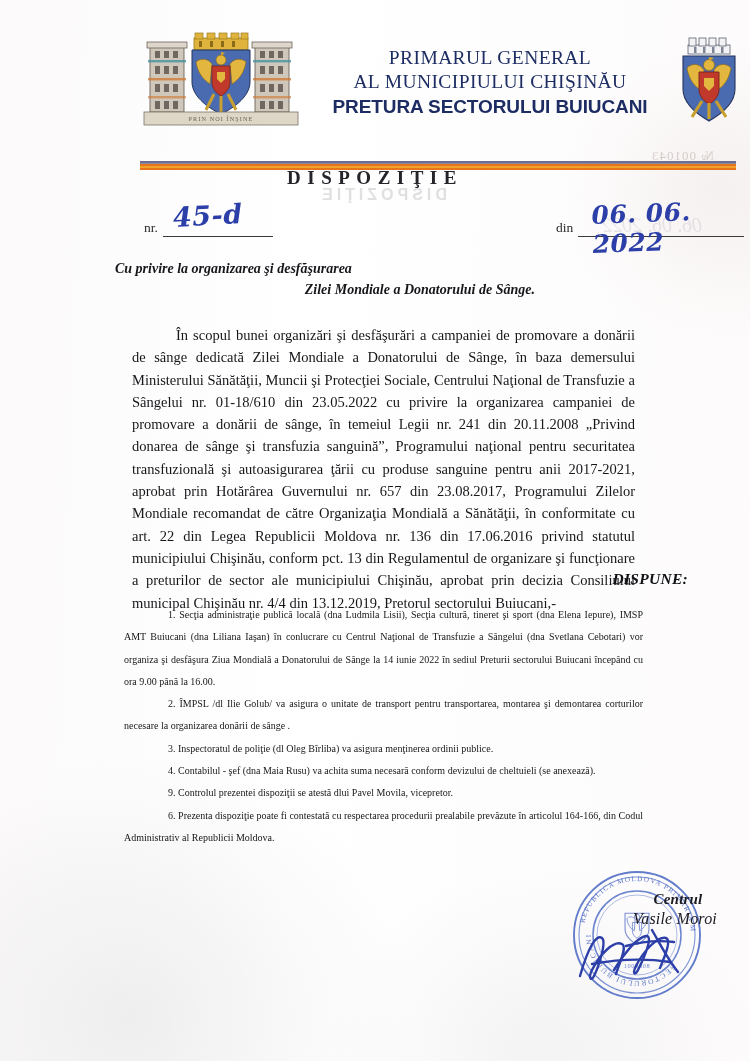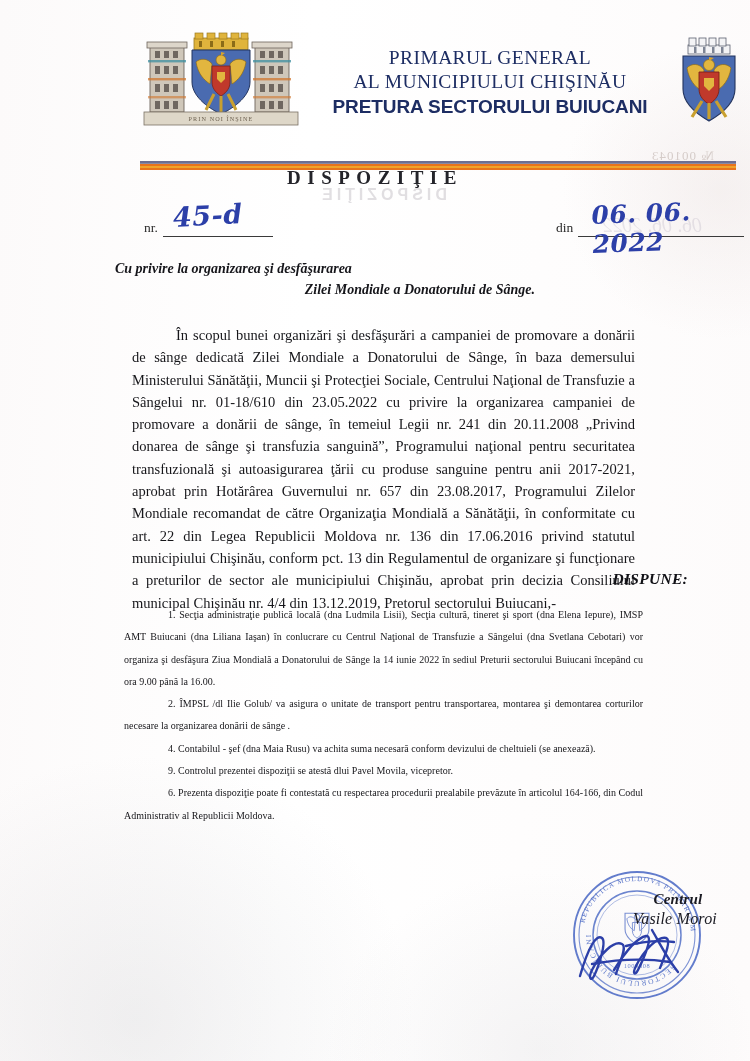--- a/index.html
+++ b/index.html
@@ -421,20 +421,21 @@
 
     <div class="body-block">
       <p class="preamble">În scopul bunei organizări şi desfăşurări a campaniei de promovare a donării de sânge dedicată  Zilei Mondiale a Donatorului de Sânge, în baza demersului Ministerului Sănătăţii, Muncii şi Protecţiei Sociale, Centrului Naţional de Transfuzie a Sângelui nr. 01-18/610 din 23.05.2022 cu privire la organizarea campaniei de promovare a donării de sânge, în temeiul Legii nr. 241 din 20.11.2008 „Privind donarea de sânge şi transfuzia sanguină”, Programului naţional pentru securitatea transfuzională şi autoasigurarea ţării cu produse sanguine pentru anii 2017-2021, aprobat prin Hotărârea Guvernului nr. 657 din 23.08.2017, Programului Zilelor Mondiale recomandat de către Organizaţia Mondială a Sănătăţii, în conformitate cu art. 22 din Legea Republicii Moldova nr. 136 din 17.06.2016 privind statutul municipiului Chişinău, conform pct. 13 din Regulamentul de organizare şi funcţionare a preturilor de sector ale municipiului Chişinău, aprobat prin decizia Consiliului municipal Chişinău nr. 4/4 din 13.12.2019, Pretorul sectorului Buiucani,-</p>
     </div>
 
     <div class="dispune">DISPUNE:</div>
 
     <div class="items">
       <p>1. Secţia  administraţie publică  locală (dna Ludmila Lisii), Secţia cultură, tineret şi sport (dna Elena Iepure), IMSP AMT Buiucani (dna Liliana Iaşan) în conlucrare cu Centrul Naţional de Transfuzie a Sângelui (dna Svetlana Cebotari) vor organiza şi desfăşura Ziua Mondială a Donatorului de Sânge la 14 iunie 2022  în sediul Preturii sectorului Buiucani începând  cu  ora 9.00 până  la 16.00.</p>
       <p>2. ÎMPSL /dl Ilie Golub/ va asigura o unitate de transport pentru transportarea,  montarea şi demontarea  corturilor necesare la organizarea donării de sânge .</p>
+      <p>3. Inspectoratul de poliţie (dl Oleg Bîrliba) va asigura menţinerea ordinii publice.</p>
       <p>4. Contabilul - şef (dna Maia Rusu) va achita suma necesară conform devizului de cheltuieli (se anexează).</p>
       <p>9. Controlul prezentei dispoziţii se atestă dlui Pavel Movila, vicepretor.</p>
       <p>6. Prezenta dispoziţie poate fi contestată cu respectarea procedurii prealabile prevăzute în articolul 164-166, din Codul Administrativ al Republicii Moldova.</p>
     </div>
 
     <div class="sig-area">
 
       <svg class="stamp" viewBox="0 0 134 134">
         <defs>
           <path id="arcOuter" d="M 67,67 m -54,0 a 54,54 0 1,1 108,0" fill="none"></path>

